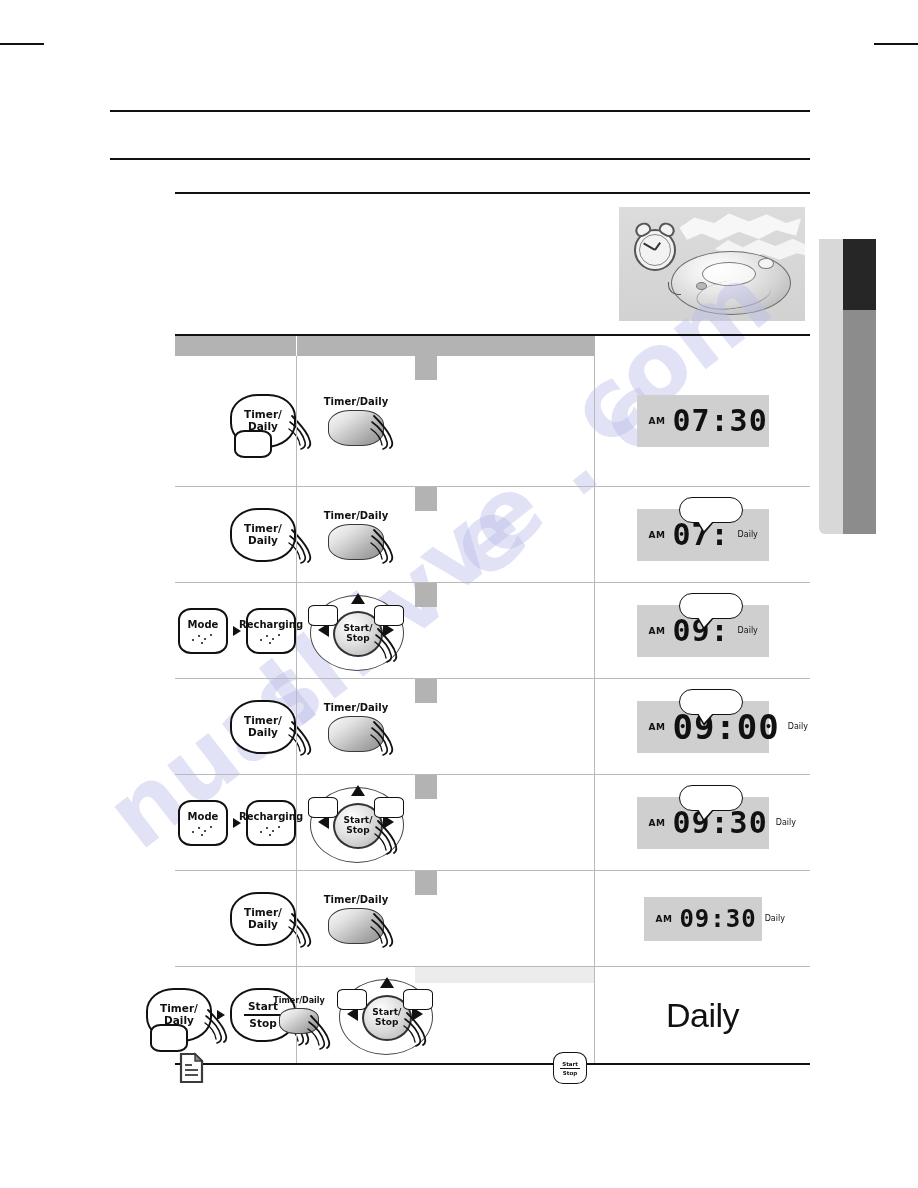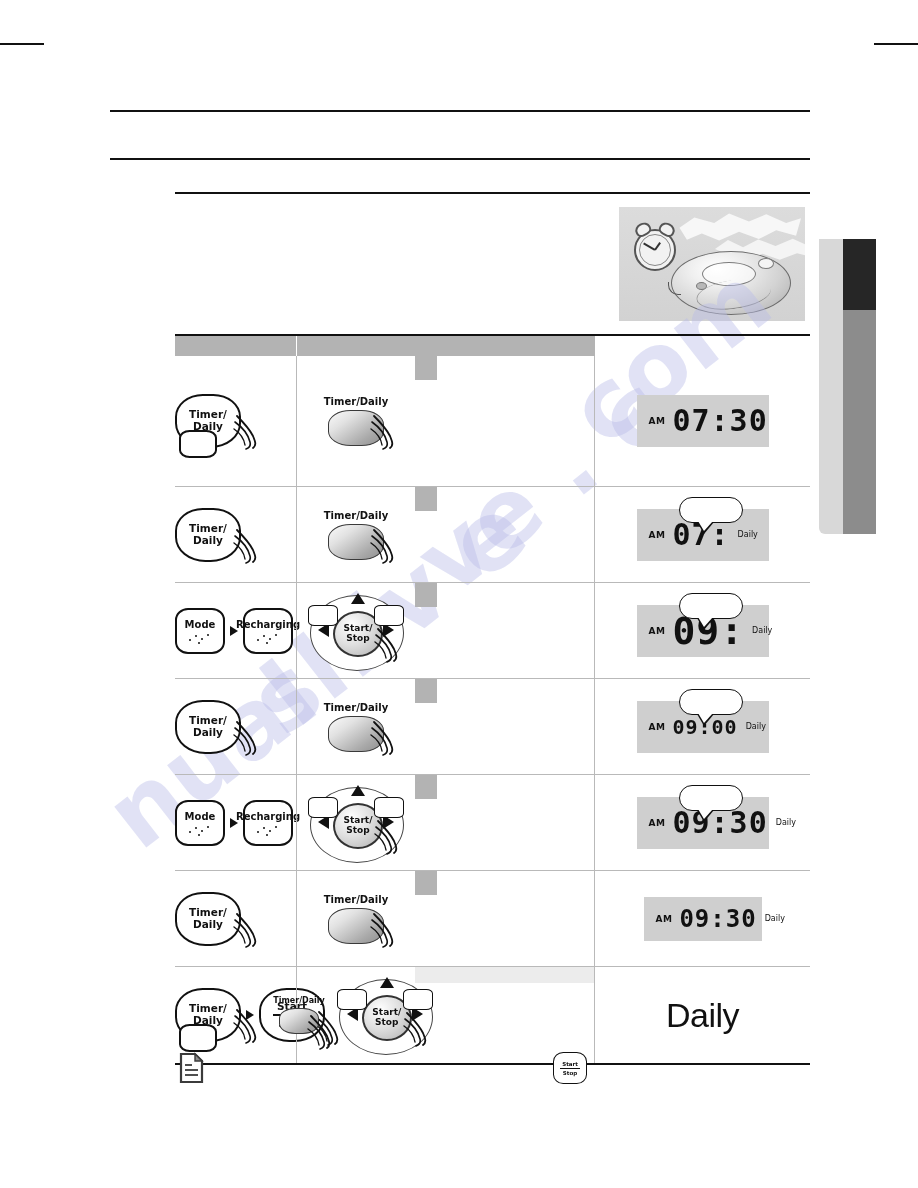--- a/index.html
+++ b/index.html
@@ -91,21 +91,21 @@
     border-top:2px solid #111;border-bottom:2px solid #111;
   }
   .thead{display:flex;height:20px;}
   .th{background:#b3b3b3;}
   .th-a{width:121px;}
   .th-b{width:298px;border-left:1px solid #ffffff;}
   .th-c{flex:1;background:transparent;}
   .trow{display:flex;border-top:1px solid #b9b9b9;}
   .trow:first-of-type{border-top:none;}
   .cell{position:relative;box-sizing:border-box;}
-  .c1{width:121px;display:flex;align-items:center;justify-content:flex-start;}
+  .c1{width:121px;display:flex;align-items:center;justify-content:flex-end;}
   .c2{width:119px;border-left:1px solid #b9b9b9;display:flex;align-items:center;justify-content:center;}
   .c3{width:179px;}
   .c4{flex:1;border-left:1px solid #b9b9b9;display:flex;align-items:center;justify-content:center;}
   .stepnum{
     position:absolute;left:0;top:0;width:22px;height:24px;background:#b3b3b3;
     color:#b3b3b3;font-size:10px;
   }
   .desc{padding:6px 8px;font-size:11px;color:#222;line-height:1.5;}
 
   
@@ -398,21 +398,21 @@
           </div>
     </div>
     <div class="cell c3">
       <span class="stepnum">3</span>
       <div class="desc"></div>
     </div>
     <div class="cell c4">
       <div class="lcd" style="width:132px;height:52px">
       <span class="bubble" style="width:62px;height:24px;right:26px;top:-12px"></span>
       <span class="lcd-am">AM</span>
-      <span class="lcd-time" style="font-size:38px">09:</span>
+      <span class="lcd-time" style="font-size:30px">09:</span>
       <span class="lcd-daily">Daily</span>
     </div>
     </div>
       </div>
       <div class="trow" style="min-height: 95px;">
     <div class="cell c1">
       <div style="display:flex;align-items:center">
             <div class="btn-oval">
       <span><span>Timer/</span><br><span>Daily</span></span>
 
@@ -442,21 +442,21 @@
           </div>
     </div>
     <div class="cell c3">
       <span class="stepnum">4</span>
       <div class="desc"></div>
     </div>
     <div class="cell c4">
       <div class="lcd" style="width:132px;height:52px">
       <span class="bubble" style="width:62px;height:24px;right:26px;top:-12px"></span>
       <span class="lcd-am">AM</span>
-      <span class="lcd-time" style="font-size:20px">09:00</span>
+      <span class="lcd-time" style="font-size:34px">09:00</span>
       <span class="lcd-daily">Daily</span>
     </div>
     </div>
       </div>
       <div class="trow" style="min-height: 95px;">
     <div class="cell c1">
       <div style="display:flex;align-items:center">
             <div class="btn-round">
       <span>Mode</span>
       <span class="dots">

